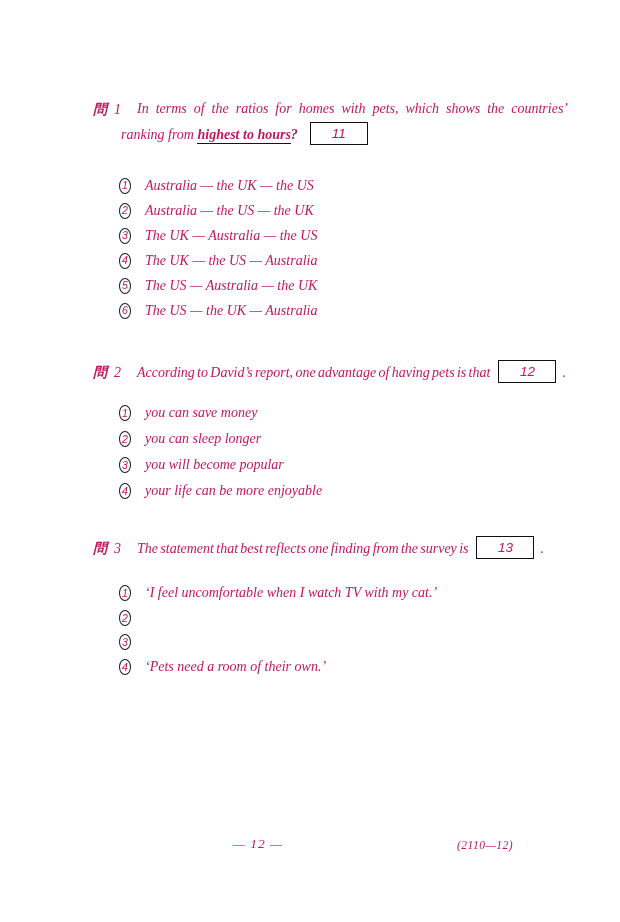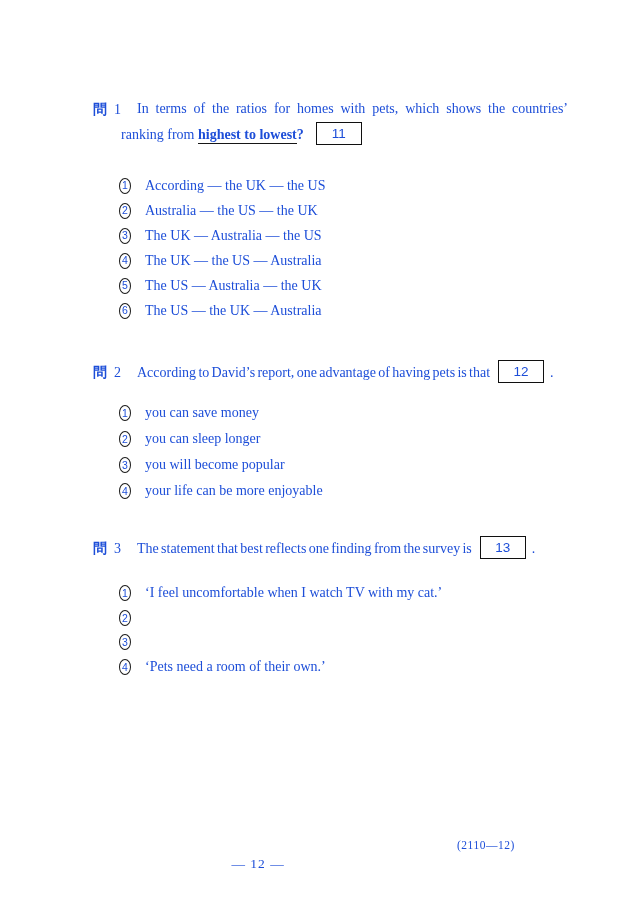--- a/index.html
+++ b/index.html
@@ -2,24 +2,25 @@
 <html><head>
 <meta charset="utf-8">
 <style>
   * { margin: 0; padding: 0; box-sizing: border-box; }
   html, body { background: #ffffff; }
   .page {
     position: relative;
     width: 620px;
     height: 922px;
     background: #ffffff;
-    color: #1d4ed8;
+    color: #be185d;
     font-family: "Liberation Serif", "DejaVu Serif", serif;
     font-size: 14px;
     overflow: hidden;
+    font-style: italic;
   }
   .abs { position: absolute; }
 
   
   .q-line1 { display: flex; }
   .q-label {
     display: inline-block;
     width: 44px;
     flex: none;
     white-space: nowrap;
@@ -38,21 +39,21 @@
     font-weight: bold;
     border-bottom: 1.6px solid #161616;
     padding-bottom: 1px;
   }
   .emph-suffix { font-weight: bold; }
 
   .answer-box {
     display: inline-flex;
     align-items: center;
     justify-content: center;
-    width: 46px;
+    width: 58px;
     height: 23px;
     border: 1.8px solid #101010;
     background: #ffffff;
     font-family: "Liberation Sans", "DejaVu Sans", sans-serif;
     font-size: 13.5px;
     vertical-align: middle;
     position: relative;
     top: -2px;
     margin-left: 12px;
   }
@@ -80,41 +81,40 @@
     line-height: 1;
   }
   .opt-text { white-space: nowrap; }
 
   
   .footer-page-number {
     width: 516px;
     text-align: center;
     font-size: 13.5px;
     letter-spacing: 1px;
-    margin-top: 20px;
   }
   .footer-doc-code { font-size: 11.5px; letter-spacing: 0.5px; }
 </style>
 </head>
 <body>
 
 <div class="page">
 
   <div class="abs q-line1" style="top:101px; left:93px; width:475px;">
     <span class="q-label"><span class="kanji">問</span><span>1</span></span>
     <span class="q-jtext">In terms of the ratios for homes with pets, which shows the countries’</span>
   </div>
   <div class="abs q-inline" style="top:124px; left:121px;">
-    <span>ranking from </span><span class="emph">highest to lowest</span><span class="emph-suffix">?</span><span class="answer-box">11</span>
+    <span>ranking from </span><span class="emph">highest to hours</span><span class="emph-suffix">?</span><span class="answer-box">11</span>
   </div>
 
   <div class="abs opts" style="top:173px; left:119px; --pitch:25px;">
     <div class="opt-row">
       <span class="circle-num">1</span>
-      <span class="opt-text">According — the UK — the US</span>
+      <span class="opt-text">Australia — the UK — the US</span>
     </div>
     <div class="opt-row">
       <span class="circle-num">2</span>
       <span class="opt-text">Australia — the US — the UK</span>
     </div>
     <div class="opt-row">
       <span class="circle-num">3</span>
       <span class="opt-text">The UK — Australia — the US</span>
     </div>
     <div class="opt-row">

